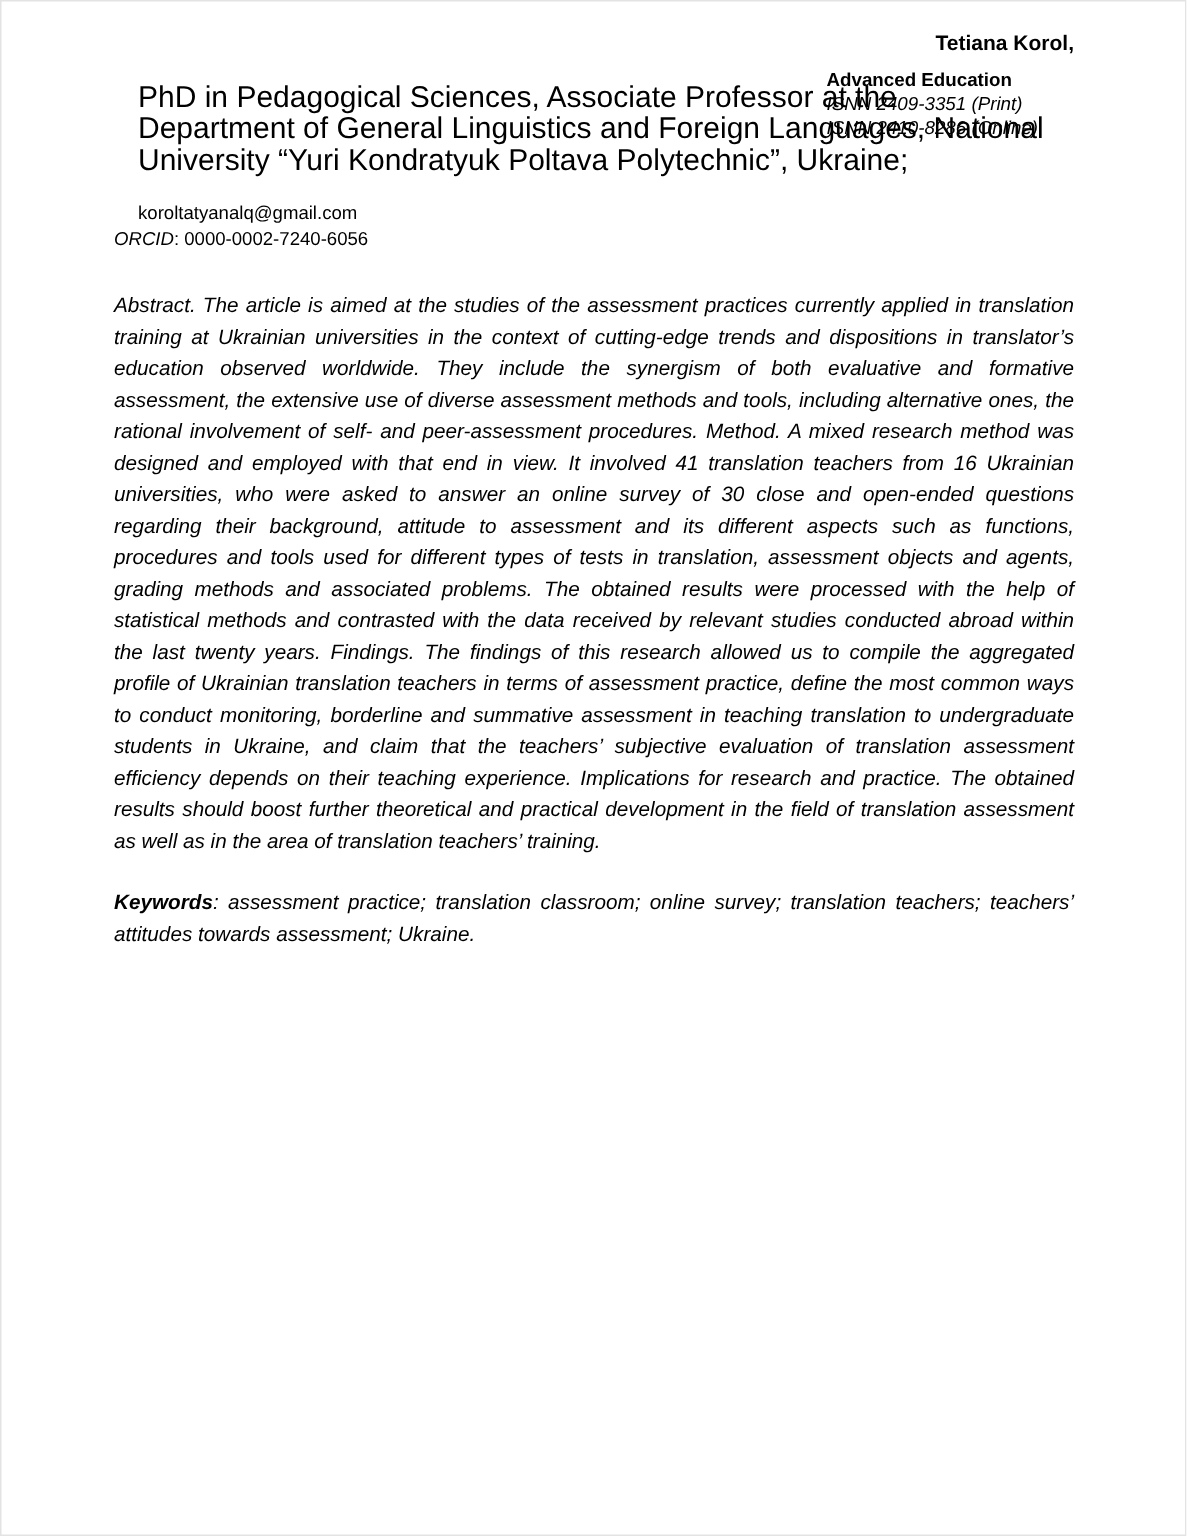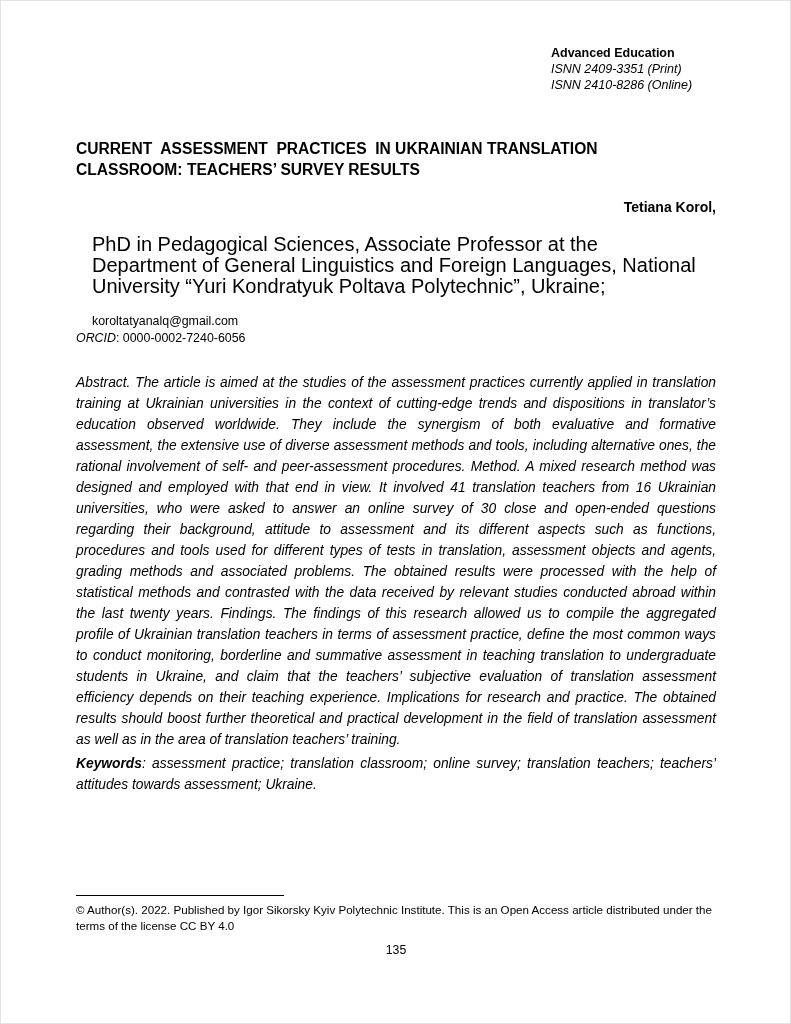--- a/index.html
+++ b/index.html
@@ -63,21 +63,21 @@
   .orcid-label { font-style: italic; text-align: right; }
   .abstract {
     margin: 26px 0 0 0;
     font-size: 13.8px;
     line-height: 21px;
     font-style: italic;
     text-align: justify;
   }
   .abstract b { font-weight: normal; }
   .keywords {
-    margin: 3px 0 0 0;
+    margin: 20px 0 0 0;
     font-size: 13.8px;
     line-height: 21px;
     font-style: italic;
     text-align: justify;
   }
   .keywords b { font-weight: bold; }
   .footer {
     position: absolute;
     left: 75px;
     top: 894px;
@@ -104,36 +104,30 @@
 <div class="page">
 
   <div class="journal-header">
     <div class="journal-name">Advanced Education</div>
     <div class="issn">ISNN 2409-3351 (Print)</div>
     <div class="issn">ISNN 2410-8286 (Online)</div>
   </div>
 
   <div class="content">
 
-    <h1 class="title"><div>CURRENT  ASSESSMENT  PRACTICES  IN UKRAINIAN TRANSLATION</div><div>CLASSROOM: TEACHERS’ SURVEY RESULTS</div></h1>
 
     <p class="author-name">Tetiana Korol,</p>
 
     <p class="affiliation">PhD in Pedagogical Sciences, Associate Professor at the Department of General Linguistics and Foreign Languages, National University “Yuri Kondratyuk Poltava Polytechnic”, Ukraine;</p>
 
 
     <p class="email">koroltatyanalq@gmail.com</p>
 
     <p class="orcid"><span class="orcid-label">ORCID</span><span>: 0000-0002-7240-6056</span></p>
 
     <p class="abstract"><b>Abstract.</b><span> The article is aimed at the studies of the assessment practices currently applied in translation training at Ukrainian universities in the context of cutting-edge trends and dispositions in translator’s education observed worldwide. They include the synergism of both evaluative and formative assessment, the extensive use of diverse assessment methods and tools, including alternative ones, the rational involvement of self- and peer-assessment procedures. </span><b>Method.</b><span> A mixed research method was designed and employed with that end in view. It involved 41 translation teachers from 16 Ukrainian universities, who were asked to answer an online survey of 30 close and open-ended questions regarding their background, attitude to assessment and its different aspects such as functions, procedures and tools used for different types of tests in translation, assessment objects and agents, grading methods and associated problems. The obtained results were processed with the help of statistical methods and contrasted with the data received by relevant studies conducted abroad within the last twenty years. </span><b>Findings.</b><span> The findings of this research allowed us to compile the aggregated profile of Ukrainian translation teachers in terms of assessment practice, define the most common ways to conduct monitoring, borderline and summative assessment in teaching translation to undergraduate students in Ukraine, and claim that the teachers’ subjective evaluation of translation assessment efficiency depends on their teaching experience.  </span><b>Implications for research and practice.</b><span> The obtained results should boost further theoretical and practical development in the field of translation assessment as well as in the area of translation teachers’ training.</span></p>
 
     <p class="keywords"><b>Keywords</b><span>: assessment practice; translation classroom; online survey; translation teachers; teachers’ attitudes towards assessment; Ukraine.</span></p>
 
   </div>
 
-  <div class="footer">
-    <div class="footer-rule"></div>
-    <p class="license">© Author(s). 2022. Published by Igor Sikorsky Kyiv Polytechnic Institute. This is an Open Access article distributed under the terms of the license CC BY 4.0</p>
-    <div class="page-number">135</div>
-  </div>
 
 </div>
 
 </body></html>

